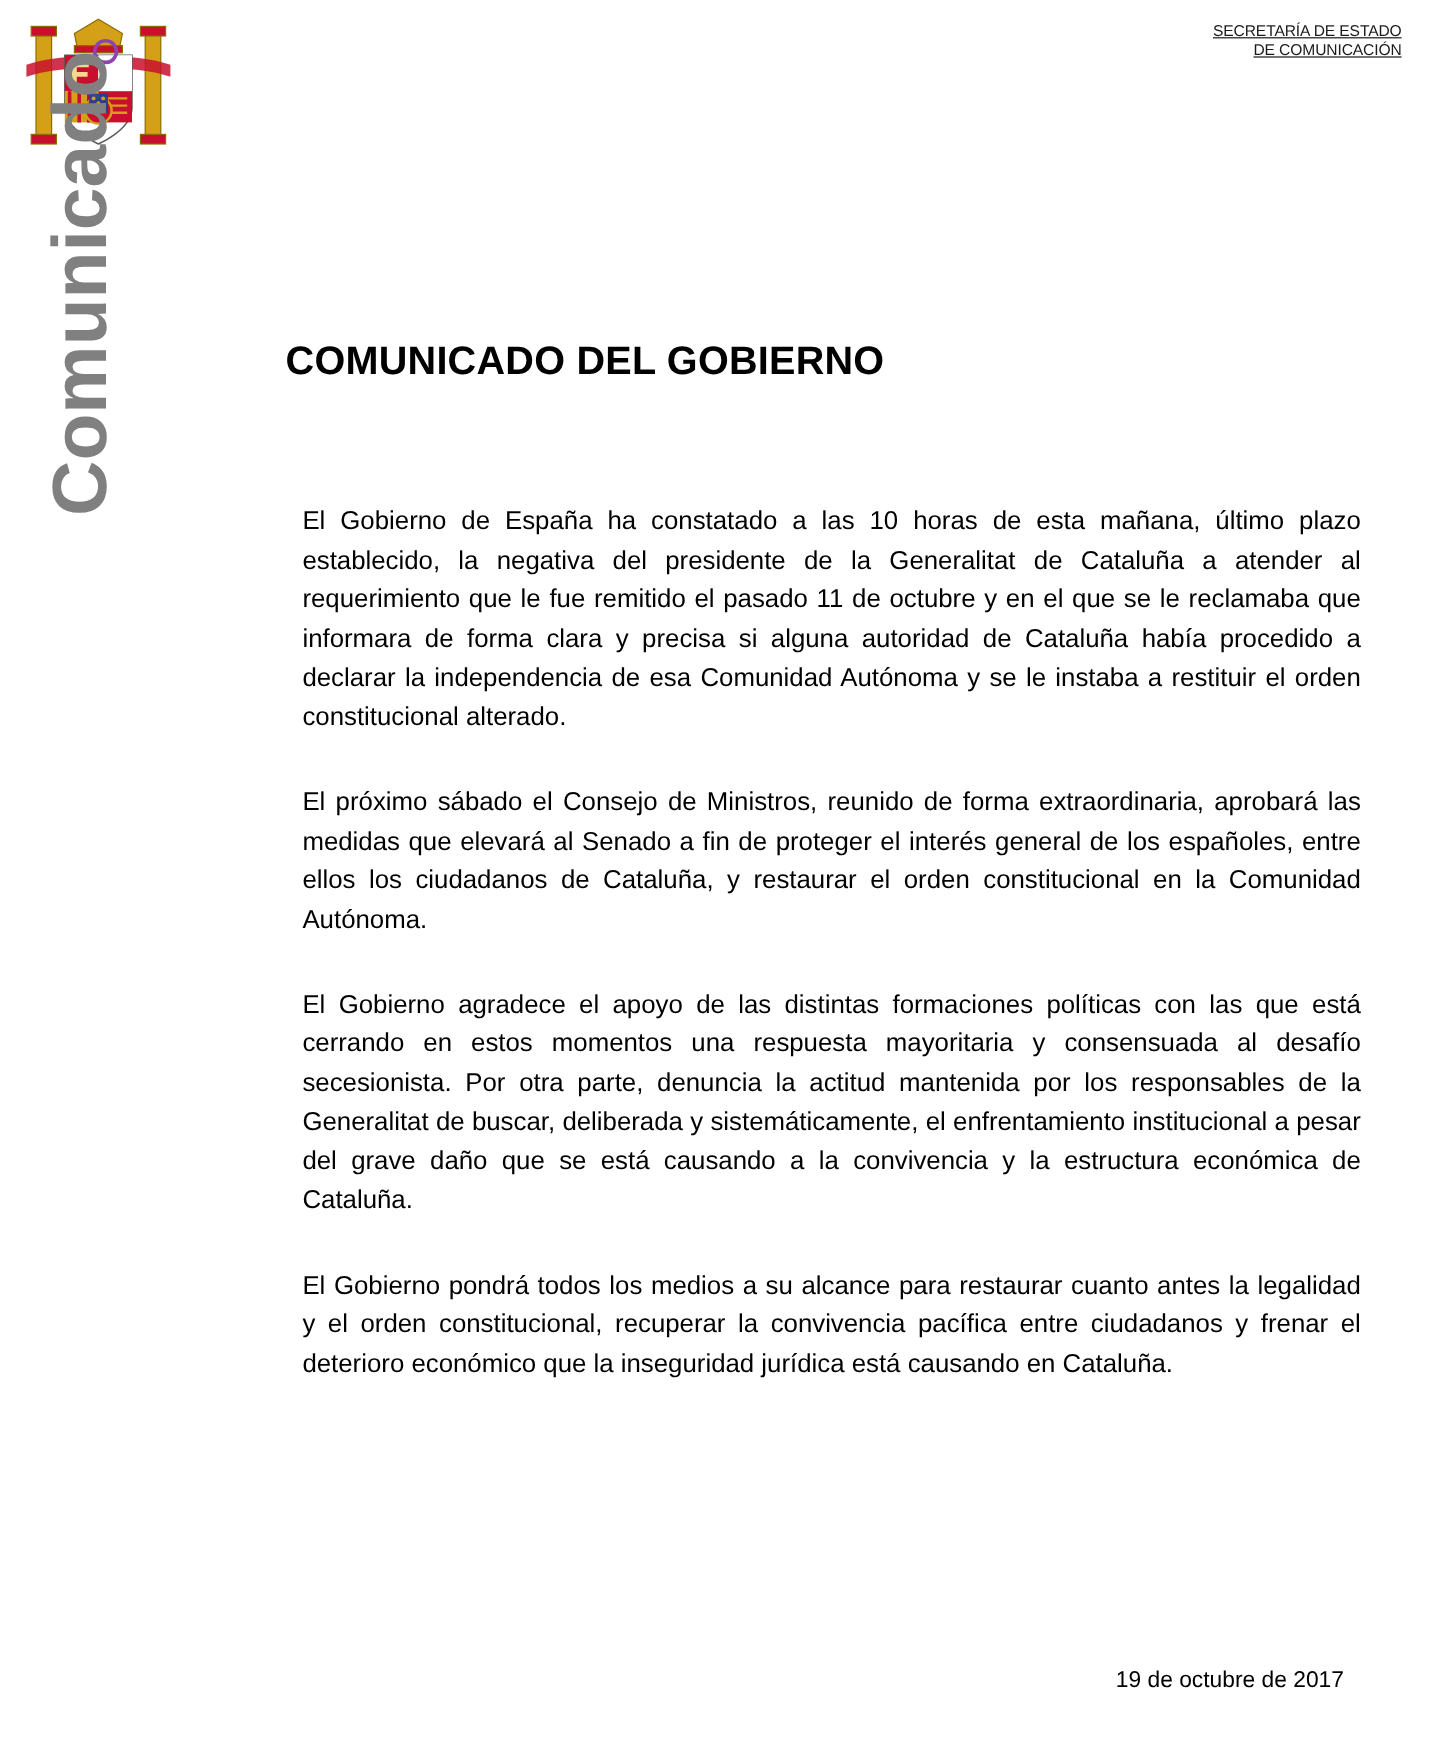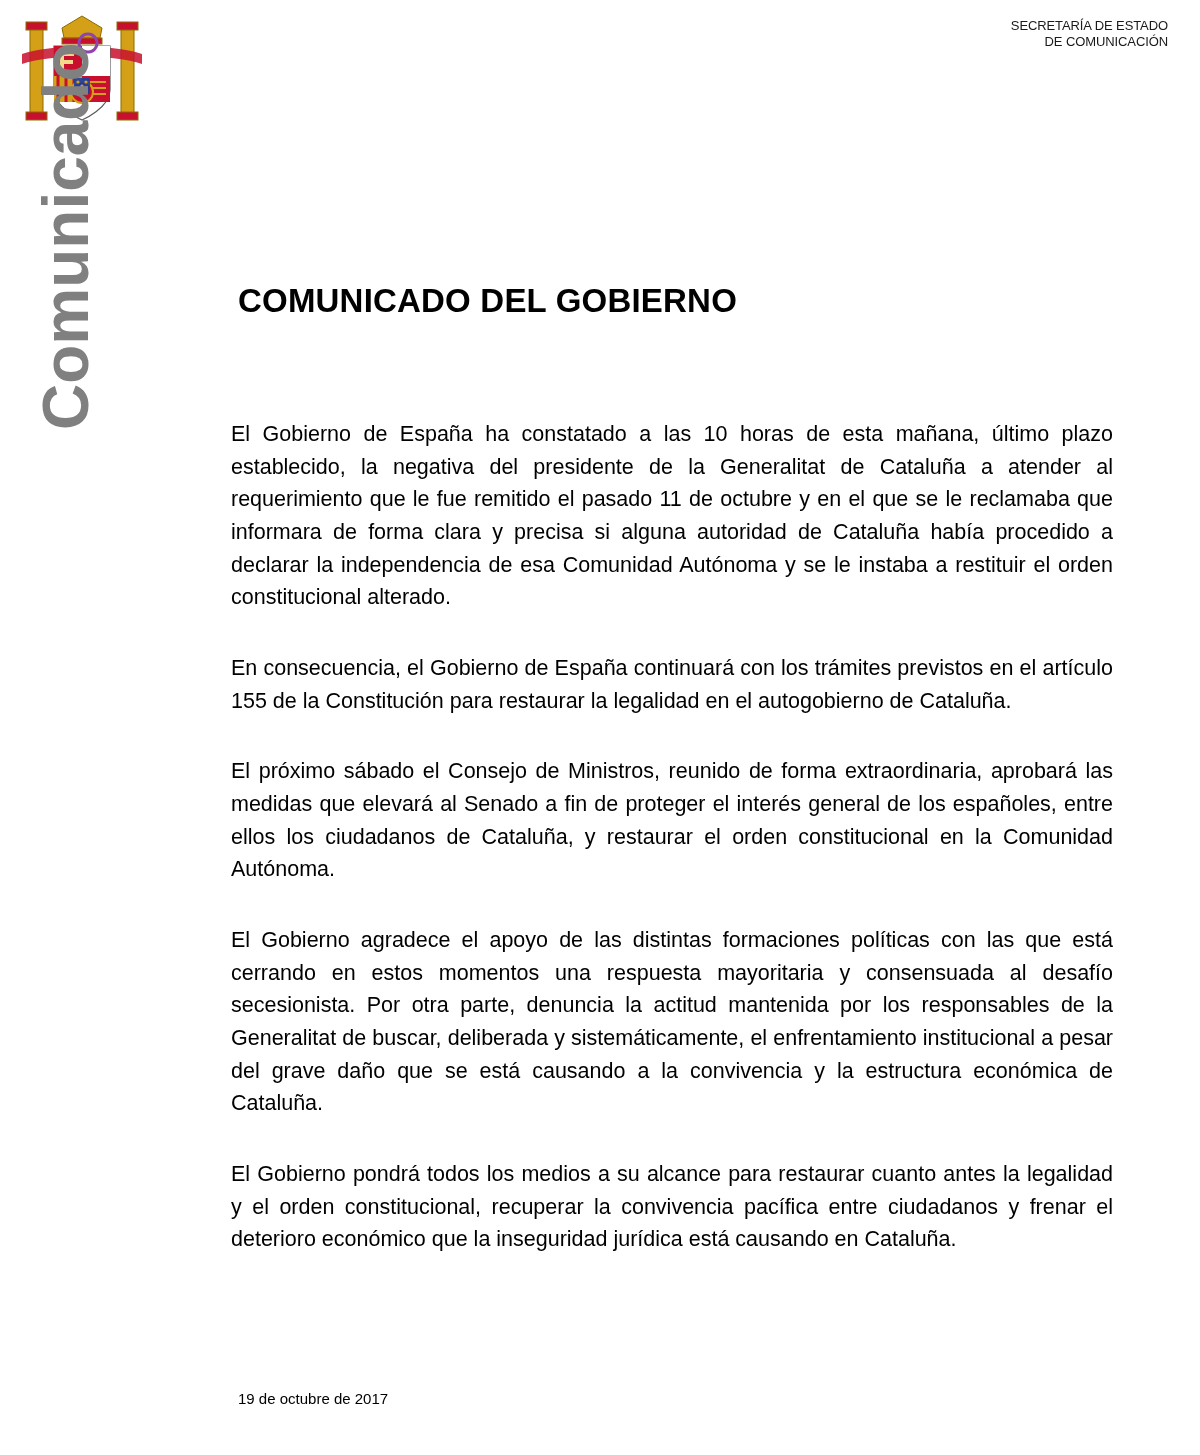--- a/index.html
+++ b/index.html
@@ -46,20 +46,21 @@
 
   .header-right {
     position: absolute;
     right: 32px;
     top: 18px;
     text-align: right;
     font-size: 13px;
     line-height: 1.25;
     color: #1a1a1a;
     letter-spacing: -0.1px;
+    text-decoration: underline;
   }
 
   
   .sidebar-word {
     position: absolute;
     left: 34px;
     top: 430px;
     width: 520px;
     transform: rotate(-90deg);
     transform-origin: 0 0;
@@ -79,21 +80,21 @@
     width: 880px;
     text-align: left;
     font-size: 33px;
     font-weight: bold;
     letter-spacing: 0.2px;
   }
 
   .content {
     position: absolute;
     top: 418px;
-    left: 231px;
+    left: 252px;
     width: 882px;
   }
 
   .content p {
     margin: 0 0 38px 0;
     font-size: 21.5px;
     line-height: 1.52;
     text-align: justify;
     text-justify: inter-word;
     color: #000;
@@ -101,21 +102,22 @@
 
   .content p:last-child {
     margin-bottom: 16px;
   }
 
   .doc-date {
     position: absolute;
     top: 1390px;
     left: 238px;
     width: 882px;
-    font-size: 15px;
+    text-align: right;
+    font-size: 19px;
   }
 
   
   .coa-svg { display: block; }
 </style>
 </head>
 <body>
 
 <div class="header">
 
@@ -171,19 +173,18 @@
     <div>DE COMUNICACIÓN</div>
   </div>
 </div>
 
 <div class="sidebar-word">Comunicado</div>
 
 <div class="doc-title">COMUNICADO DEL GOBIERNO</div>
 
 <div class="content">
   <p>El Gobierno de España ha constatado a las 10 horas de esta mañana, último plazo establecido, la negativa del presidente de la Generalitat de Cataluña a atender al requerimiento que le fue remitido el pasado 11 de octubre y en el que se le reclamaba que informara de forma clara y precisa si alguna autoridad de Cataluña había procedido a declarar la independencia de esa Comunidad Autónoma y se le instaba a restituir el orden constitucional alterado.</p>
-  <p>En consecuencia, el Gobierno de España continuará con los trámites previstos en el artículo 155 de la Constitución para restaurar la legalidad en el autogobierno de Cataluña.</p>
   <p>El próximo sábado el Consejo de Ministros, reunido de forma extraordinaria, aprobará las medidas que elevará al Senado a fin de proteger el interés general de los españoles,  entre ellos los ciudadanos de Cataluña, y restaurar el orden constitucional en la Comunidad Autónoma.</p>
   <p>El Gobierno agradece el apoyo de las distintas formaciones políticas con las que está cerrando en estos momentos una respuesta mayoritaria y consensuada al desafío secesionista. Por otra parte, denuncia la actitud mantenida por los responsables de la Generalitat de buscar, deliberada y sistemáticamente, el enfrentamiento institucional a pesar del grave daño que se está causando a la convivencia y la estructura económica de Cataluña.</p>
   <p>El  Gobierno pondrá todos los medios a su alcance para restaurar cuanto antes la legalidad y el orden constitucional, recuperar la convivencia pacífica entre ciudadanos y frenar el deterioro económico que la inseguridad jurídica está causando en Cataluña.</p>
 </div>
 
 <div class="doc-date">19 de octubre de 2017</div>
 
 </body></html>

